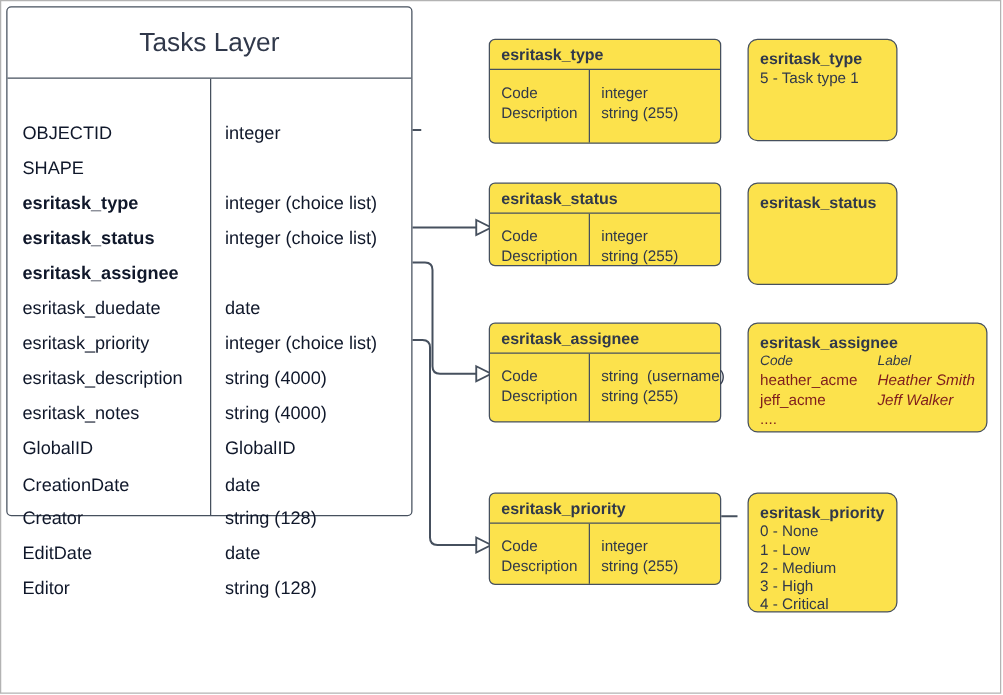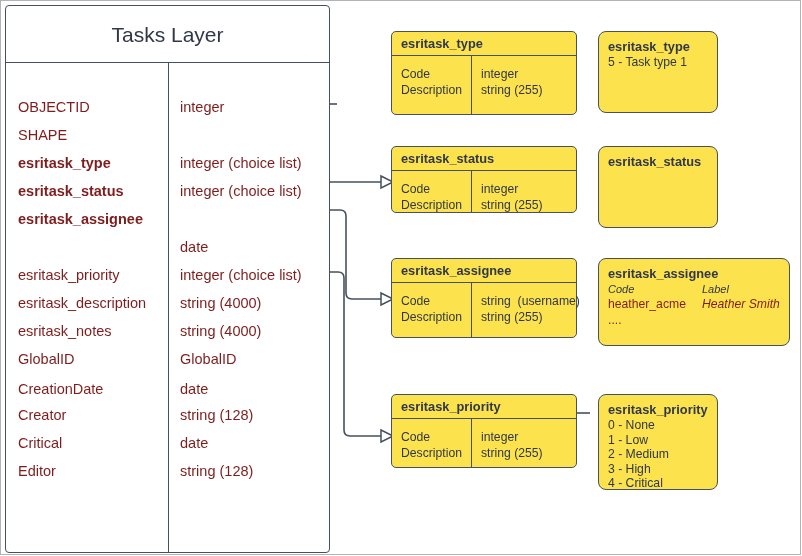--- a/index.html
+++ b/index.html
@@ -28,21 +28,21 @@
     box-sizing: border-box;
     background: #ffffff;
   }
 
   
   .layer-table {
     position: absolute;
     left: 5px;
     top: 5px;
     width: 325px;
-    height: 548px;
+    height: 408px;
     border: 1.6px solid #46505e;
     border-radius: 4px;
     background: #ffffff;
     box-sizing: border-box;
   }
   .layer-title {
     position: absolute;
     left: 0;
     top: 0;
     width: 100%;
@@ -69,21 +69,21 @@
     height: 100%;
     border-left: 1.6px solid #46505e;
   }
   .field-row {
     position: absolute;
     left: 0;
     width: 100%;
     height: 28px;
     line-height: 28px;
     font-size: 14.5px;
-    color: #7f1d1d;
+    color: #0f172a;
   }
   .field-name {
     position: absolute;
     left: 12px;
     white-space: nowrap;
   }
   .field-type {
     position: absolute;
     left: 174px;
     white-space: nowrap;
@@ -237,20 +237,21 @@
         <span class="field-type">integer (choice list)</span>
       </div>
       <div class="field-row bold" style="top:114px">
         <span class="field-name">esritask_status</span>
         <span class="field-type">integer (choice list)</span>
       </div>
       <div class="field-row bold" style="top:142px">
         <span class="field-name">esritask_assignee</span>
       </div>
       <div class="field-row" style="top:170px">
+        <span class="field-name">esritask_duedate</span>
         <span class="field-type">date</span>
       </div>
       <div class="field-row" style="top:198px">
         <span class="field-name">esritask_priority</span>
         <span class="field-type">integer (choice list)</span>
       </div>
       <div class="field-row" style="top:226px">
         <span class="field-name">esritask_description</span>
         <span class="field-type">string (4000)</span>
       </div>
@@ -264,21 +265,21 @@
       </div>
       <div class="field-row" style="top:312px">
         <span class="field-name">CreationDate</span>
         <span class="field-type">date</span>
       </div>
       <div class="field-row" style="top:338px">
         <span class="field-name">Creator</span>
         <span class="field-type">string (128)</span>
       </div>
       <div class="field-row" style="top:366px">
-        <span class="field-name">Critical</span>
+        <span class="field-name">EditDate</span>
         <span class="field-type">date</span>
       </div>
       <div class="field-row" style="top:394px">
         <span class="field-name">Editor</span>
         <span class="field-type">string (128)</span>
       </div>
     </div>
   </div>
 
   <div class="ybox" style="left:391px; top:31px; width:186px; height:84px;">
@@ -338,20 +339,24 @@
     <div class="lbox-title">esritask_assignee</div>
     <div class="lbox-cols-head">
       <span class="lb-c1">Code</span>
       <span class="lb-c2">Label</span>
     </div>
     <div class="lbox-row">
       <span class="lb-c1">heather_acme</span>
       <span class="lb-c2">Heather Smith</span>
     </div>
     <div class="lbox-row">
+      <span class="lb-c1">jeff_acme</span>
+      <span class="lb-c2">Jeff Walker</span>
+    </div>
+    <div class="lbox-row">
       <span class="lb-c1">....</span>
       <span class="lb-c2"></span>
     </div>
   </div>
 
   <div class="lbox" style="left:598px; top:394px; width:120px; height:96px;">
     <div class="lbox-title">esritask_priority</div>
     <div class="lbox-line">0 - None
 1 - Low
 2 - Medium

